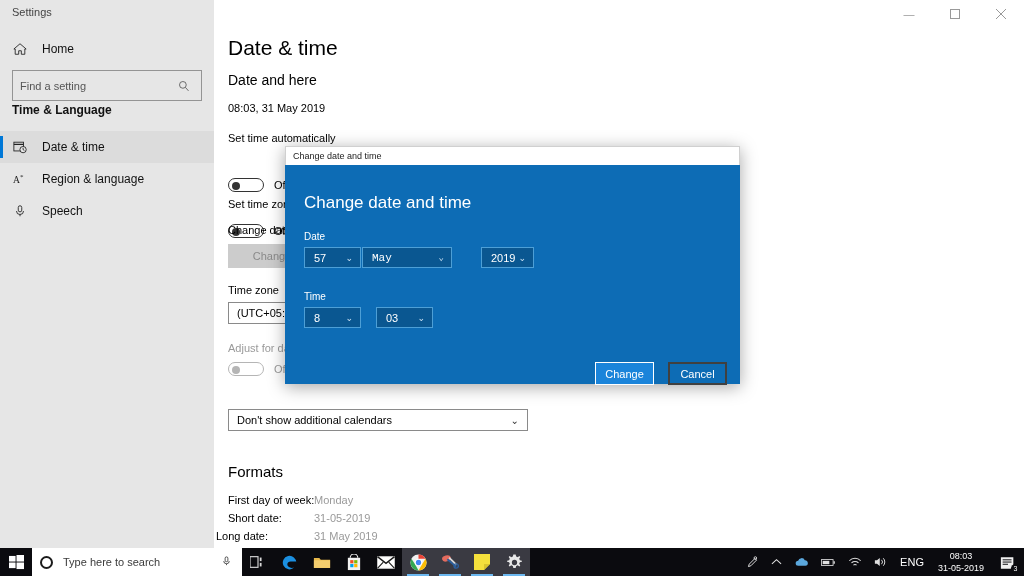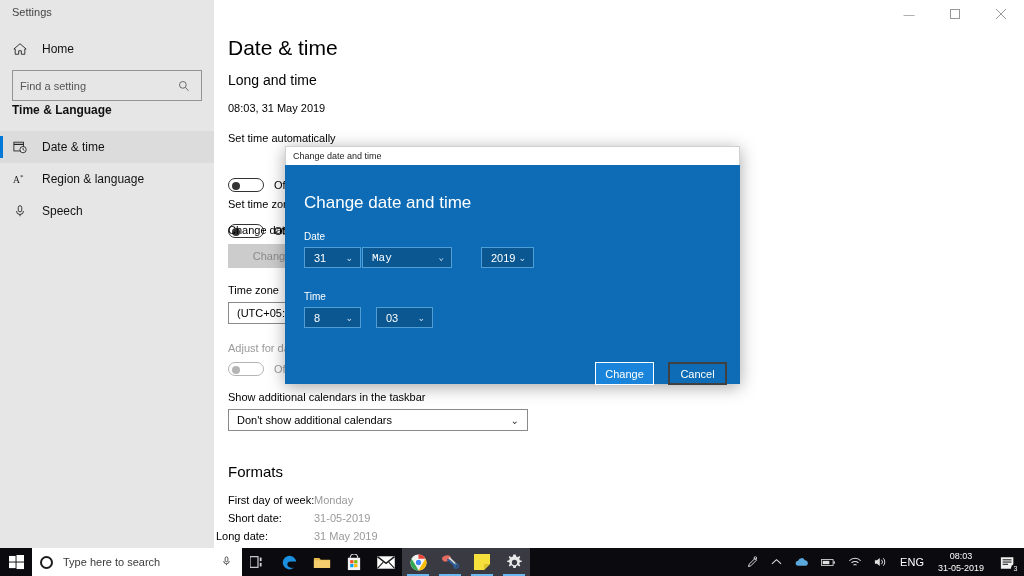--- a/index.html
+++ b/index.html
@@ -497,21 +497,21 @@
           <span class="nav-label">Speech</span>
         </div>
 
       </div>
     </div>
 
     <div class="content">
 
       <div class="page-title">Date &amp; time</div>
 
-      <div class="section-head" style="left:14px; top:44px;">Long and time</div>
+      <div class="section-head" style="left:14px; top:44px;">Date and here</div>
 
       <div class="body-text" style="left:14px; top:74px;">08:03, 31 May 2019</div>
 
       <div class="body-text" style="left:14px; top:104px;">Set time automatically</div>
       <div class="toggle-row" style="left:14px; top:150px;">
         <div class="toggle">
           <div class="knob"></div>
         </div>
         <span class="toggle-label">Off</span>
       </div>
@@ -534,21 +534,20 @@
       </div>
 
       <div class="body-text dim" style="left:14px; top:314px;">Adjust for daylight saving time automatically</div>
       <div class="toggle-row" style="left:14px; top:334px;">
         <div class="toggle disabled">
           <div class="knob"></div>
         </div>
         <span class="toggle-label dim">Off</span>
       </div>
 
-      <div class="body-text" style="left:14px; top:363px;">Show additional calendars in the taskbar</div>
       <div class="combo" style="left:14px; top:381px; width:300px;">
         <span>Don't show additional calendars</span>
         <span class="chev">⌄</span>
       </div>
 
       <div class="section-head" style="left:14px; top:435px; font-size:15px;">Formats</div>
 
       <div class="fmt-row" style="left:14px; top:466px;">
         <span class="fmt-key">First day of week:</span>
       </div>
@@ -578,21 +577,21 @@
     <div class="dlg-titlebar">
       <span class="dlg-titlebar-text">Change date and time</span>
     </div>
 
     <div class="dlg-body">
       <div class="dlg-heading">Change date and time</div>
 
       <div class="dlg-label" style="left:19px; top:66px;">Date</div>
 
       <div class="dlg-combo" style="left:19px; top:82px; width:57px;">
-        <span>31</span>
+        <span>57</span>
         <span class="chev">⌄</span>
       </div>
 
       <div class="dlg-combo" style="left:77px; top:82px; width:90px;font-family:Liberation Mono, monospace;">
         <span>May</span>
         <span class="chev">⌄</span>
       </div>
 
       <div class="dlg-combo" style="left:196px; top:82px; width:53px;">
         <span>2019</span>

